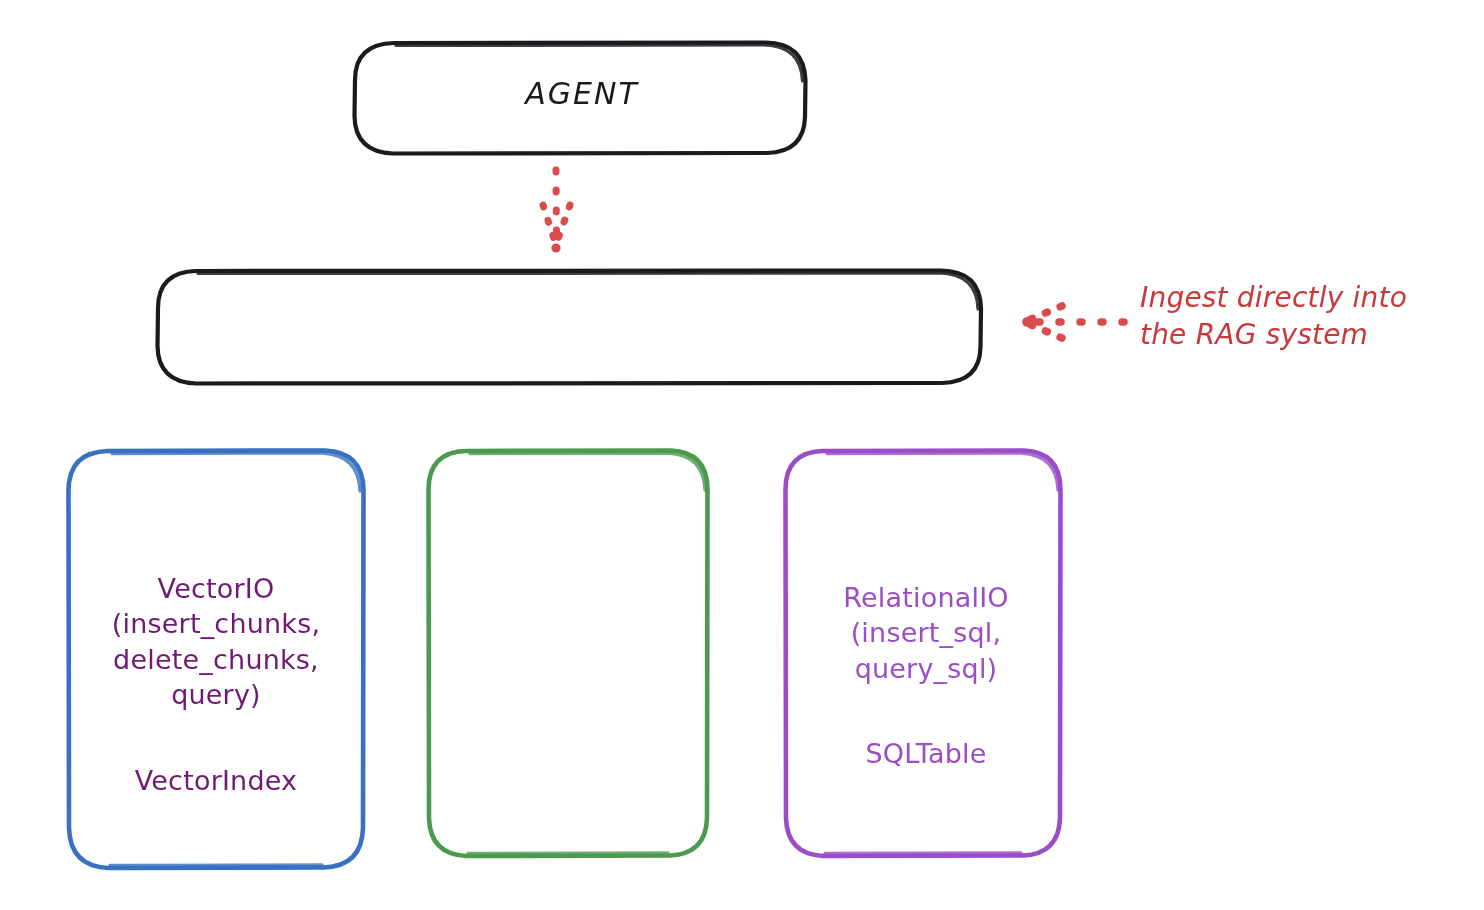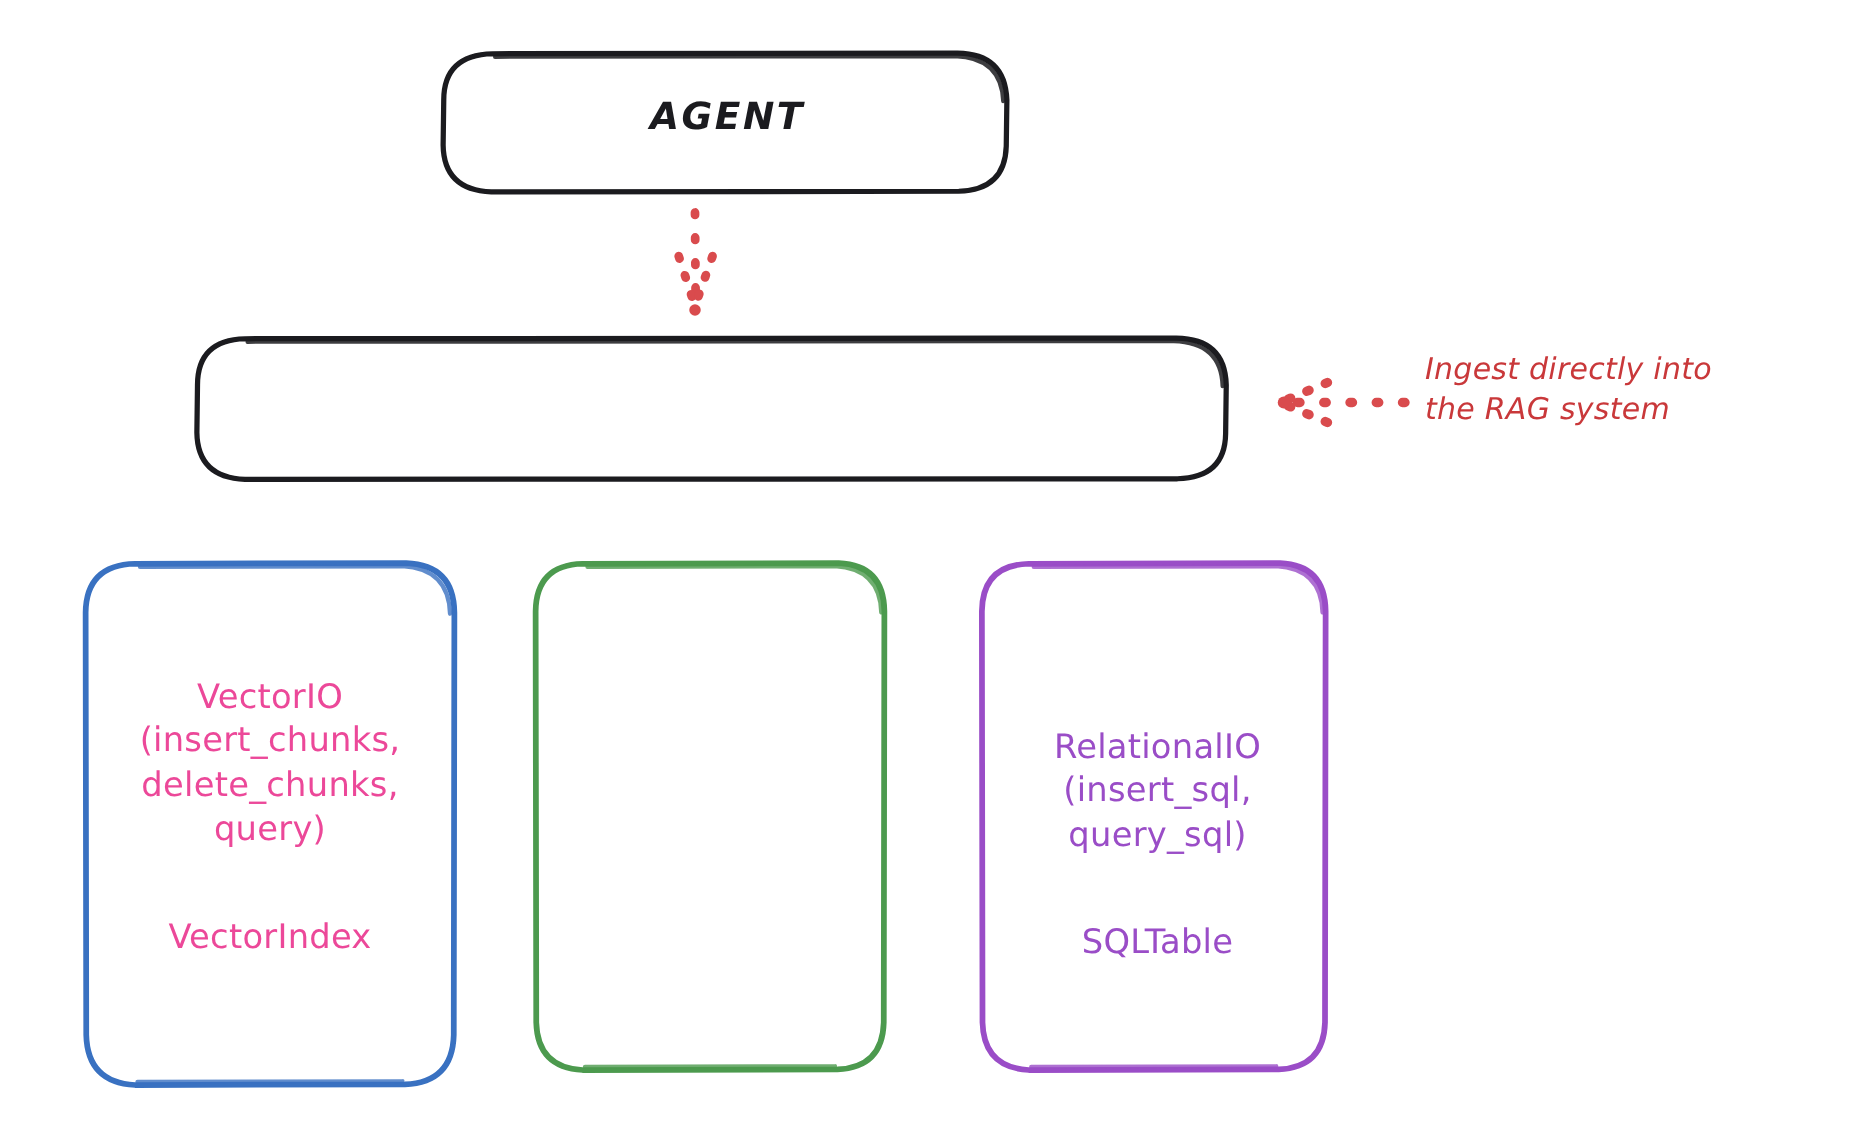--- a/index.html
+++ b/index.html
@@ -38,21 +38,21 @@
     line-height: 1.22;
     letter-spacing: 0.2px;
   }
 
   #agent-label {
     left: 354px;
     top: 76px;
     width: 456px;
     font-size: 30px;
     font-style: italic;
-    font-weight: 700;
+    font-weight: 400;
     letter-spacing: 2px;
     color: #1b1b1f;
   }
 
   #ragtool-label {
     left: 157px;
     top: 307px;
     width: 824px;
     font-size: 30px;
     color: #1b1b1f;
@@ -63,43 +63,43 @@
     line-height: 1.32;
   }
   .node-sub {
     font-size: 27px;
     line-height: 1.32;
     margin-top: 30px;
   }
 
   #vectorio-text {
     left: 70px;
-    top: 520px;
+    top: 551px;
     width: 292px;
-    color: #ec4899;
+    color: #701a75;
   }
   #keyvalueio-text {
     left: 422px;
     top: 548px;
     width: 292px;
     color: #4c9a4e;
   }
   #relationalio-text {
     left: 790px;
     top: 560px;
     width: 272px;
     color: #9a4dc7;
   }
 
   #annotation-text {
     left: 1140px;
     top: 280px;
     width: 340px;
     text-align: left;
-    font-size: 24px;
+    font-size: 28px;
     line-height: 1.32;
     color: #c9383a;
     font-style: italic;
   }
 </style>
 </head>
 <body>
 
 <div class="canvas">
 

